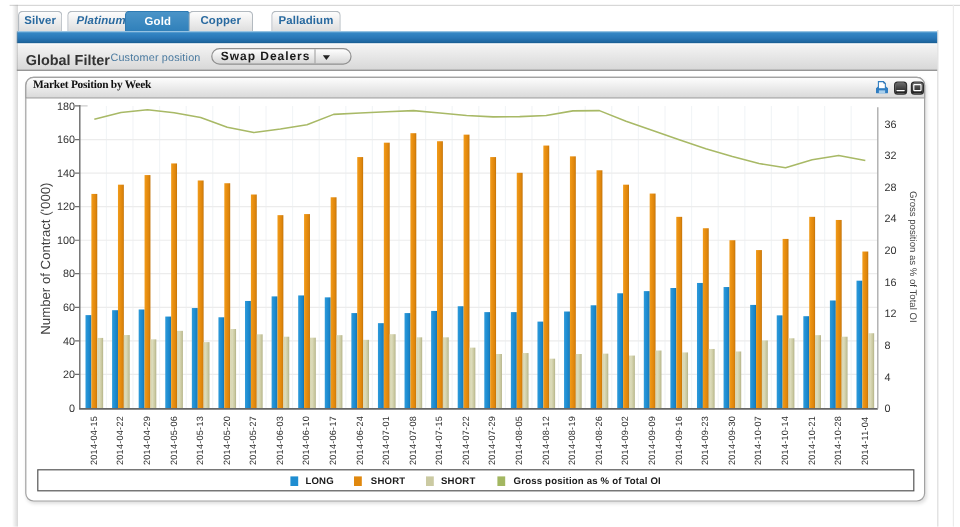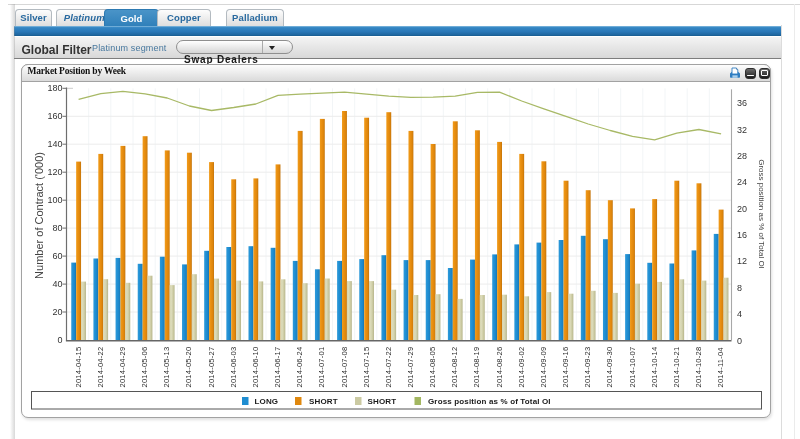--- a/index.html
+++ b/index.html
@@ -21,21 +21,21 @@
           border-color:#2d7ab2; color:#ffffff; }
   #bluebar { left:14px; top:26px; width:767px; height:10.3px;
               background:linear-gradient(#8abde0 0%, #3486c4 16%, #2a78b8 55%, #1e669f 90%, #175a8c 100%); }
   #filter { left:14px; top:36.5px; width:767px; height:22.5px; box-sizing:border-box;
              background:linear-gradient(#f4f4f4,#d8d8d8); border-bottom:1.5px solid #7d7d7d; }
   #gf { left:21.5px; top:42.5px; font-size:12px; font-weight:bold; color:#333; }
   #cs { left:92px; top:42.5px; font-size:9px; color:#49799f; letter-spacing:0.15px; }
   #dd { left:176px; top:40px; width:117px; height:14px; box-sizing:border-box;
          border:1px solid #8f8f8f; border-radius:7px;
          background:linear-gradient(#ffffff,#d6d6d6); }
-  #ddtext { left:184px; top:54px; font-size:10px; font-weight:bold; color:#1a1a1a; letter-spacing:0.8px; }
+  #ddtext { left:184px; top:42px; font-size:10px; font-weight:bold; color:#1a1a1a; letter-spacing:0.8px; }
   #ddsep { left:262px; top:41px; width:1px; height:12px; background:#aaaaaa; }
   #ddarrow { left:269px; top:45.5px; width:0; height:0;
               border-left:3.5px solid transparent; border-right:3.5px solid transparent;
               border-top:4.5px solid #222; }
   #panel { left:21px; top:63.5px; width:750px; height:354.5px; box-sizing:border-box;
             border:1px solid #a2a2a2; border-radius:7px;
             box-shadow:1px 2px 3px rgba(0,0,0,0.12); background:#ffffff; }
   #phead { left:21px; top:63.5px; width:750px; height:18px; box-sizing:border-box;
             border:1px solid #a2a2a2; border-radius:7px 7px 0 0;
             background:linear-gradient(#fdfdfd,#dadada); }
@@ -53,21 +53,21 @@
 
 <div class="tab" style="left:15px; width:37px;">Silver</div>
 <div class="tab" style="left:56px; width:56.5px;font-style:italic;">Platinum</div>
 <div class="tab active" style="left:104px; width:55px;">Gold</div>
 <div class="tab" style="left:157px; width:54px;">Copper</div>
 <div class="tab" style="left:206px; width:58px;margin-left:20px;">Palladium</div>
 
 <div class="abs" id="bluebar"></div>
 <div class="abs" id="filter"></div>
 <div class="abs" id="gf">Global Filter</div>
-<div class="abs" id="cs">Platinum segment</div>
+<div class="abs" id="cs">Customer position</div>
 <div class="abs" id="dd"></div>
 <div class="abs" id="ddtext">Swap Dealers</div>
 <div class="abs" id="ddsep"></div>
 <div class="abs" id="ddarrow"></div>
 
 <div class="abs" id="panel"></div>
 <div class="abs" id="phead"></div>
 <div class="abs" id="ptitle">Market Position by Week</div>
 
 <svg class="abs" style="left:729px; top:67px;" width="12" height="12" viewBox="0 0 12 12">

